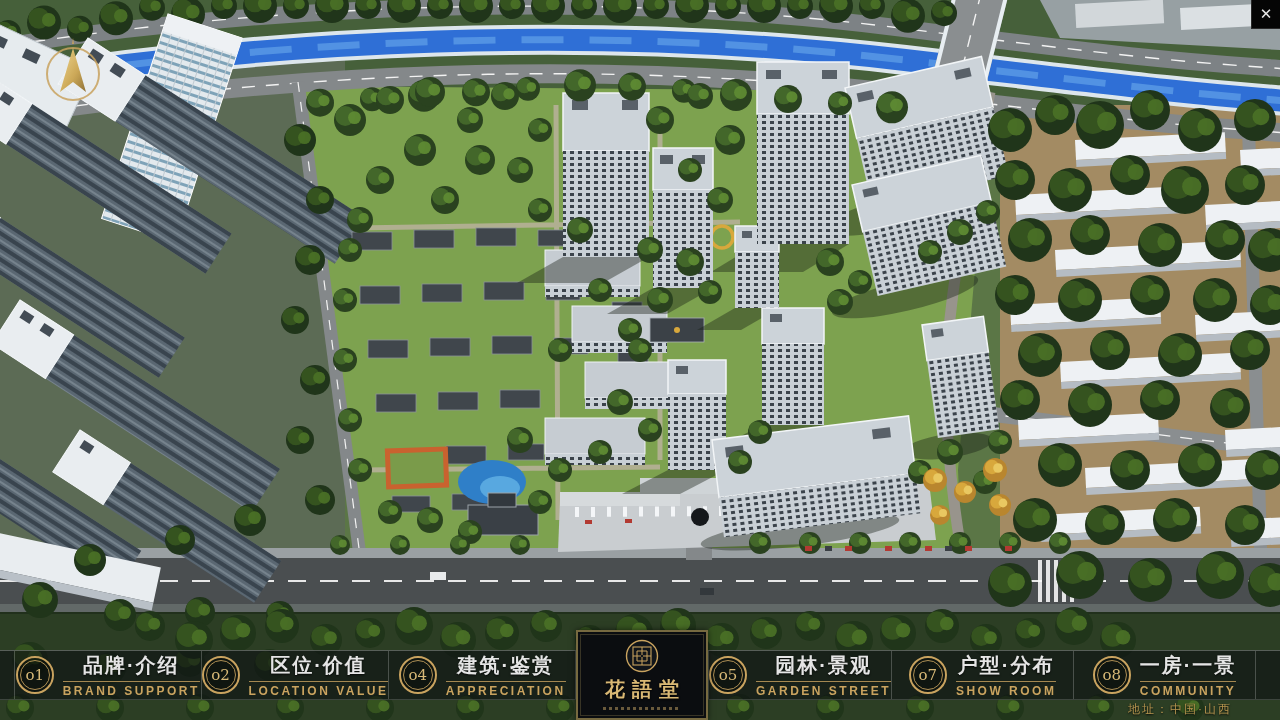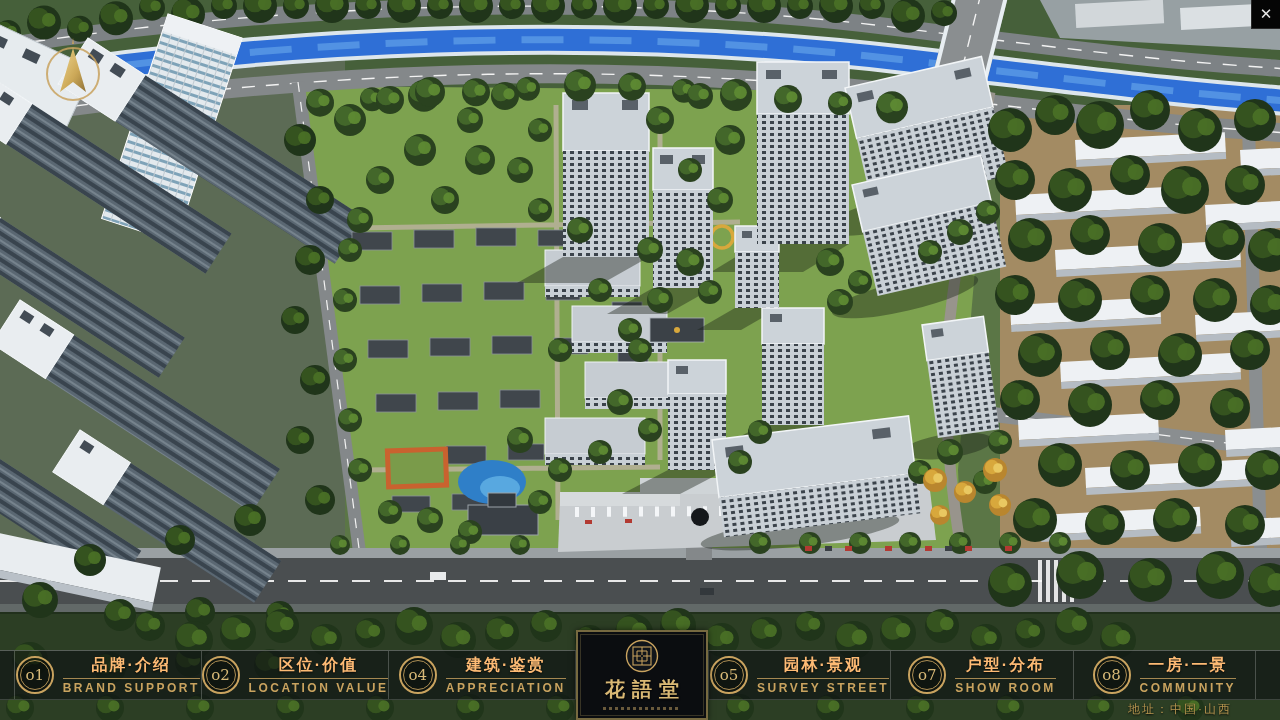--- a/index.html
+++ b/index.html
@@ -23,21 +23,21 @@
   .nav-group.left{width:576px;padding-left:14px;box-sizing:border-box;}
   .nav-group.right{width:572px;margin-left:132px;padding-right:24px;box-sizing:border-box;}
   .nav-item{flex:1;display:flex;align-items:center;justify-content:center;gap:9px;
     border-left:1px solid rgba(255,255,255,.22);cursor:pointer;}
   .nav-group .nav-item:last-child{border-right:1px solid rgba(255,255,255,.22);}
   .badge{width:34px;height:34px;border-radius:50%;border:2px solid #c9a35f;flex:0 0 auto;
     background:rgba(0,0,0,.35);display:flex;align-items:center;justify-content:center;position:relative;}
   .badge::before{content:"";position:absolute;inset:2px;border:1px solid rgba(201,163,95,.85);border-radius:50%;}
   .badge .num{font-family:"DejaVu Serif",serif;font-size:15px;color:#d8b977;}
   .nav-txt{display:flex;flex-direction:column;align-items:center;}
-  .zh{color:#fdba74;font-size:16px;font-weight:bold;letter-spacing:2px;text-shadow:0 1px 2px rgba(0,0,0,.8);white-space:nowrap;}
+  .zh{color:#e5e5e5;font-size:20px;font-weight:bold;letter-spacing:2px;text-shadow:0 1px 2px rgba(0,0,0,.8);white-space:nowrap;}
   .en{color:#c9a35f;font-size:12px;letter-spacing:2.5px;margin-top:2px;padding-top:2px;
       border-top:1px solid rgba(201,163,95,.8);white-space:nowrap;font-weight:bold;}
 
   
   .logo-box{position:absolute;left:576px;top:630px;width:132px;height:90px;z-index:5;
     background:#0b0d10;border:2px solid #776a40;box-sizing:border-box;cursor:pointer;
     box-shadow:inset 0 0 0 2px #0b0d10, inset 0 0 0 3px #383425, 0 0 6px rgba(0,0,0,.6);
     display:flex;flex-direction:column;align-items:center;}
   .logo-title{color:#d9b874;font-family:"DejaVu Serif",serif;font-weight:bold;font-size:20px;
     letter-spacing:.35em;text-indent:.35em;margin-top:1px;text-shadow:0 1px 2px #000;}
@@ -1084,21 +1084,21 @@
           </div>
     </div>
   </div>
   <div class="nav-group right">
     <div class="nav-item">
       <div class="badge">
             <span class="num">o5</span>
           </div>
       <div class="nav-txt">
             <span class="zh">园林·景观</span>
-        <span class="en">SURVEY STREET</span>
+        <span class="en">GARDEN STREET</span>
           </div>
     </div>
     <div class="nav-item">
       <div class="badge">
             <span class="num">o7</span>
           </div>
       <div class="nav-txt">
             <span class="zh">户型·分布</span>
         <span class="en">SHOW ROOM</span>
           </div>

